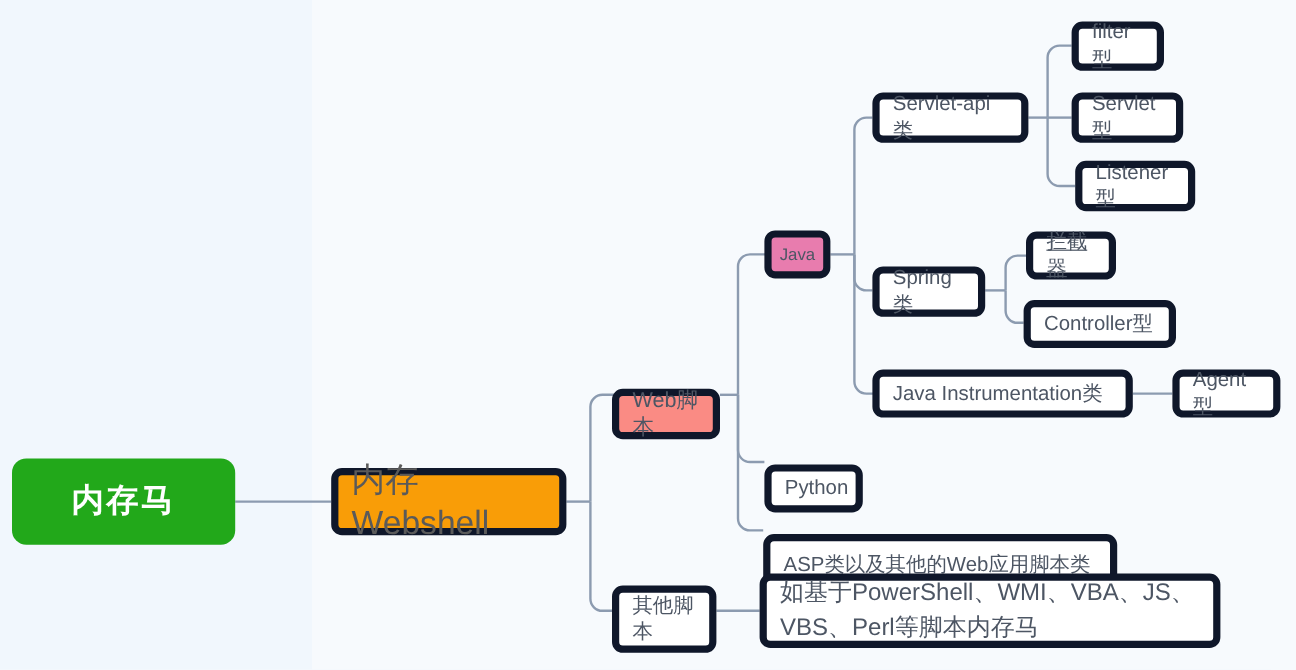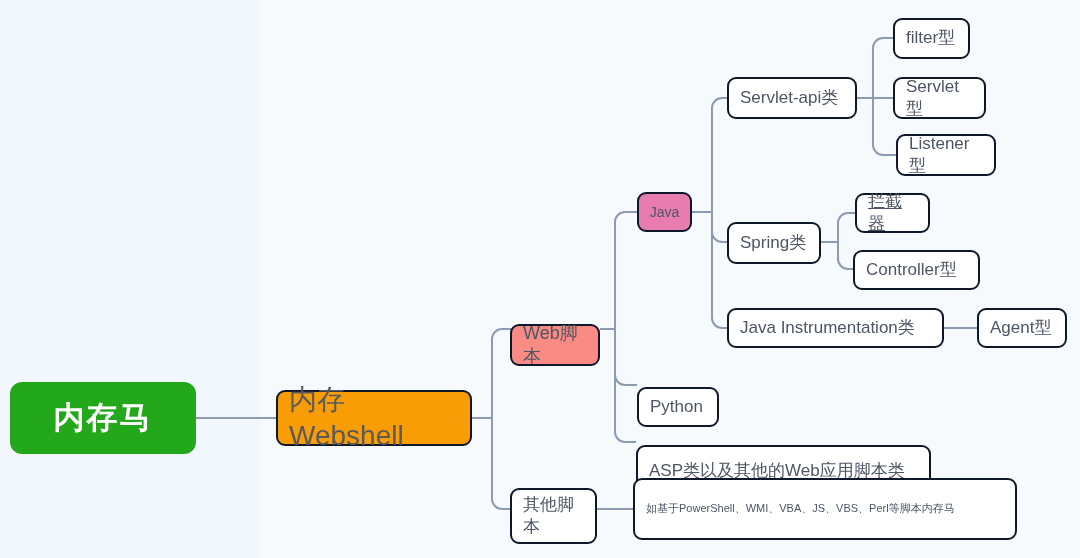--- a/index.html
+++ b/index.html
@@ -12,35 +12,35 @@
   #canvas{position:absolute;inset:0;width:1080px;height:558px;}
   .panel-right{
     position:absolute;left:260px;top:0;width:820px;height:558px;
     background:#f7fafd;
   }
   svg.links{position:absolute;left:0;top:0;width:1080px;height:558px;overflow:visible;}
   svg.links path,svg.links line{fill:none;stroke:#8c9bb0;stroke-width:2;}
   .node{
     position:absolute;box-sizing:border-box;
     display:flex;align-items:center;
-    border:2px solid #0f172a;border-radius:9px;
+    border:6px solid #0f172a;border-radius:9px;
     background:#ffffff;color:#4d5664;
     font-size:17px;line-height:1.3;
     padding:0 11px;white-space:pre-wrap;
   }
   .node.root{
     border:none;border-radius:12px;
     background:#22a81a;color:#ffffff;
-    font-weight:bold;font-size:31px;
+    font-weight:bold;font-size:27px;
     justify-content:center;letter-spacing:2px;
   }
   .node.orange{background:#f99d07;color:#5a5a5a;font-size:28px;justify-content:center;}
   .node.salmon{background:#fa8b84;color:#4d5664;font-size:18px;justify-content:center;}
   .node.pink{background:#e87cae;color:#4d5664;font-size:14px;justify-content:center;}
-  .node.multi{align-items:center;line-height:1.45;font-size:11px;}
+  .node.multi{align-items:center;line-height:1.45;font-size:20px;}
 </style>
 </head>
 <body>
 
 <div id="canvas">
 
   <div class="panel-right"></div>
 
   <svg class="links" viewBox="0 0 1080 558">
 

